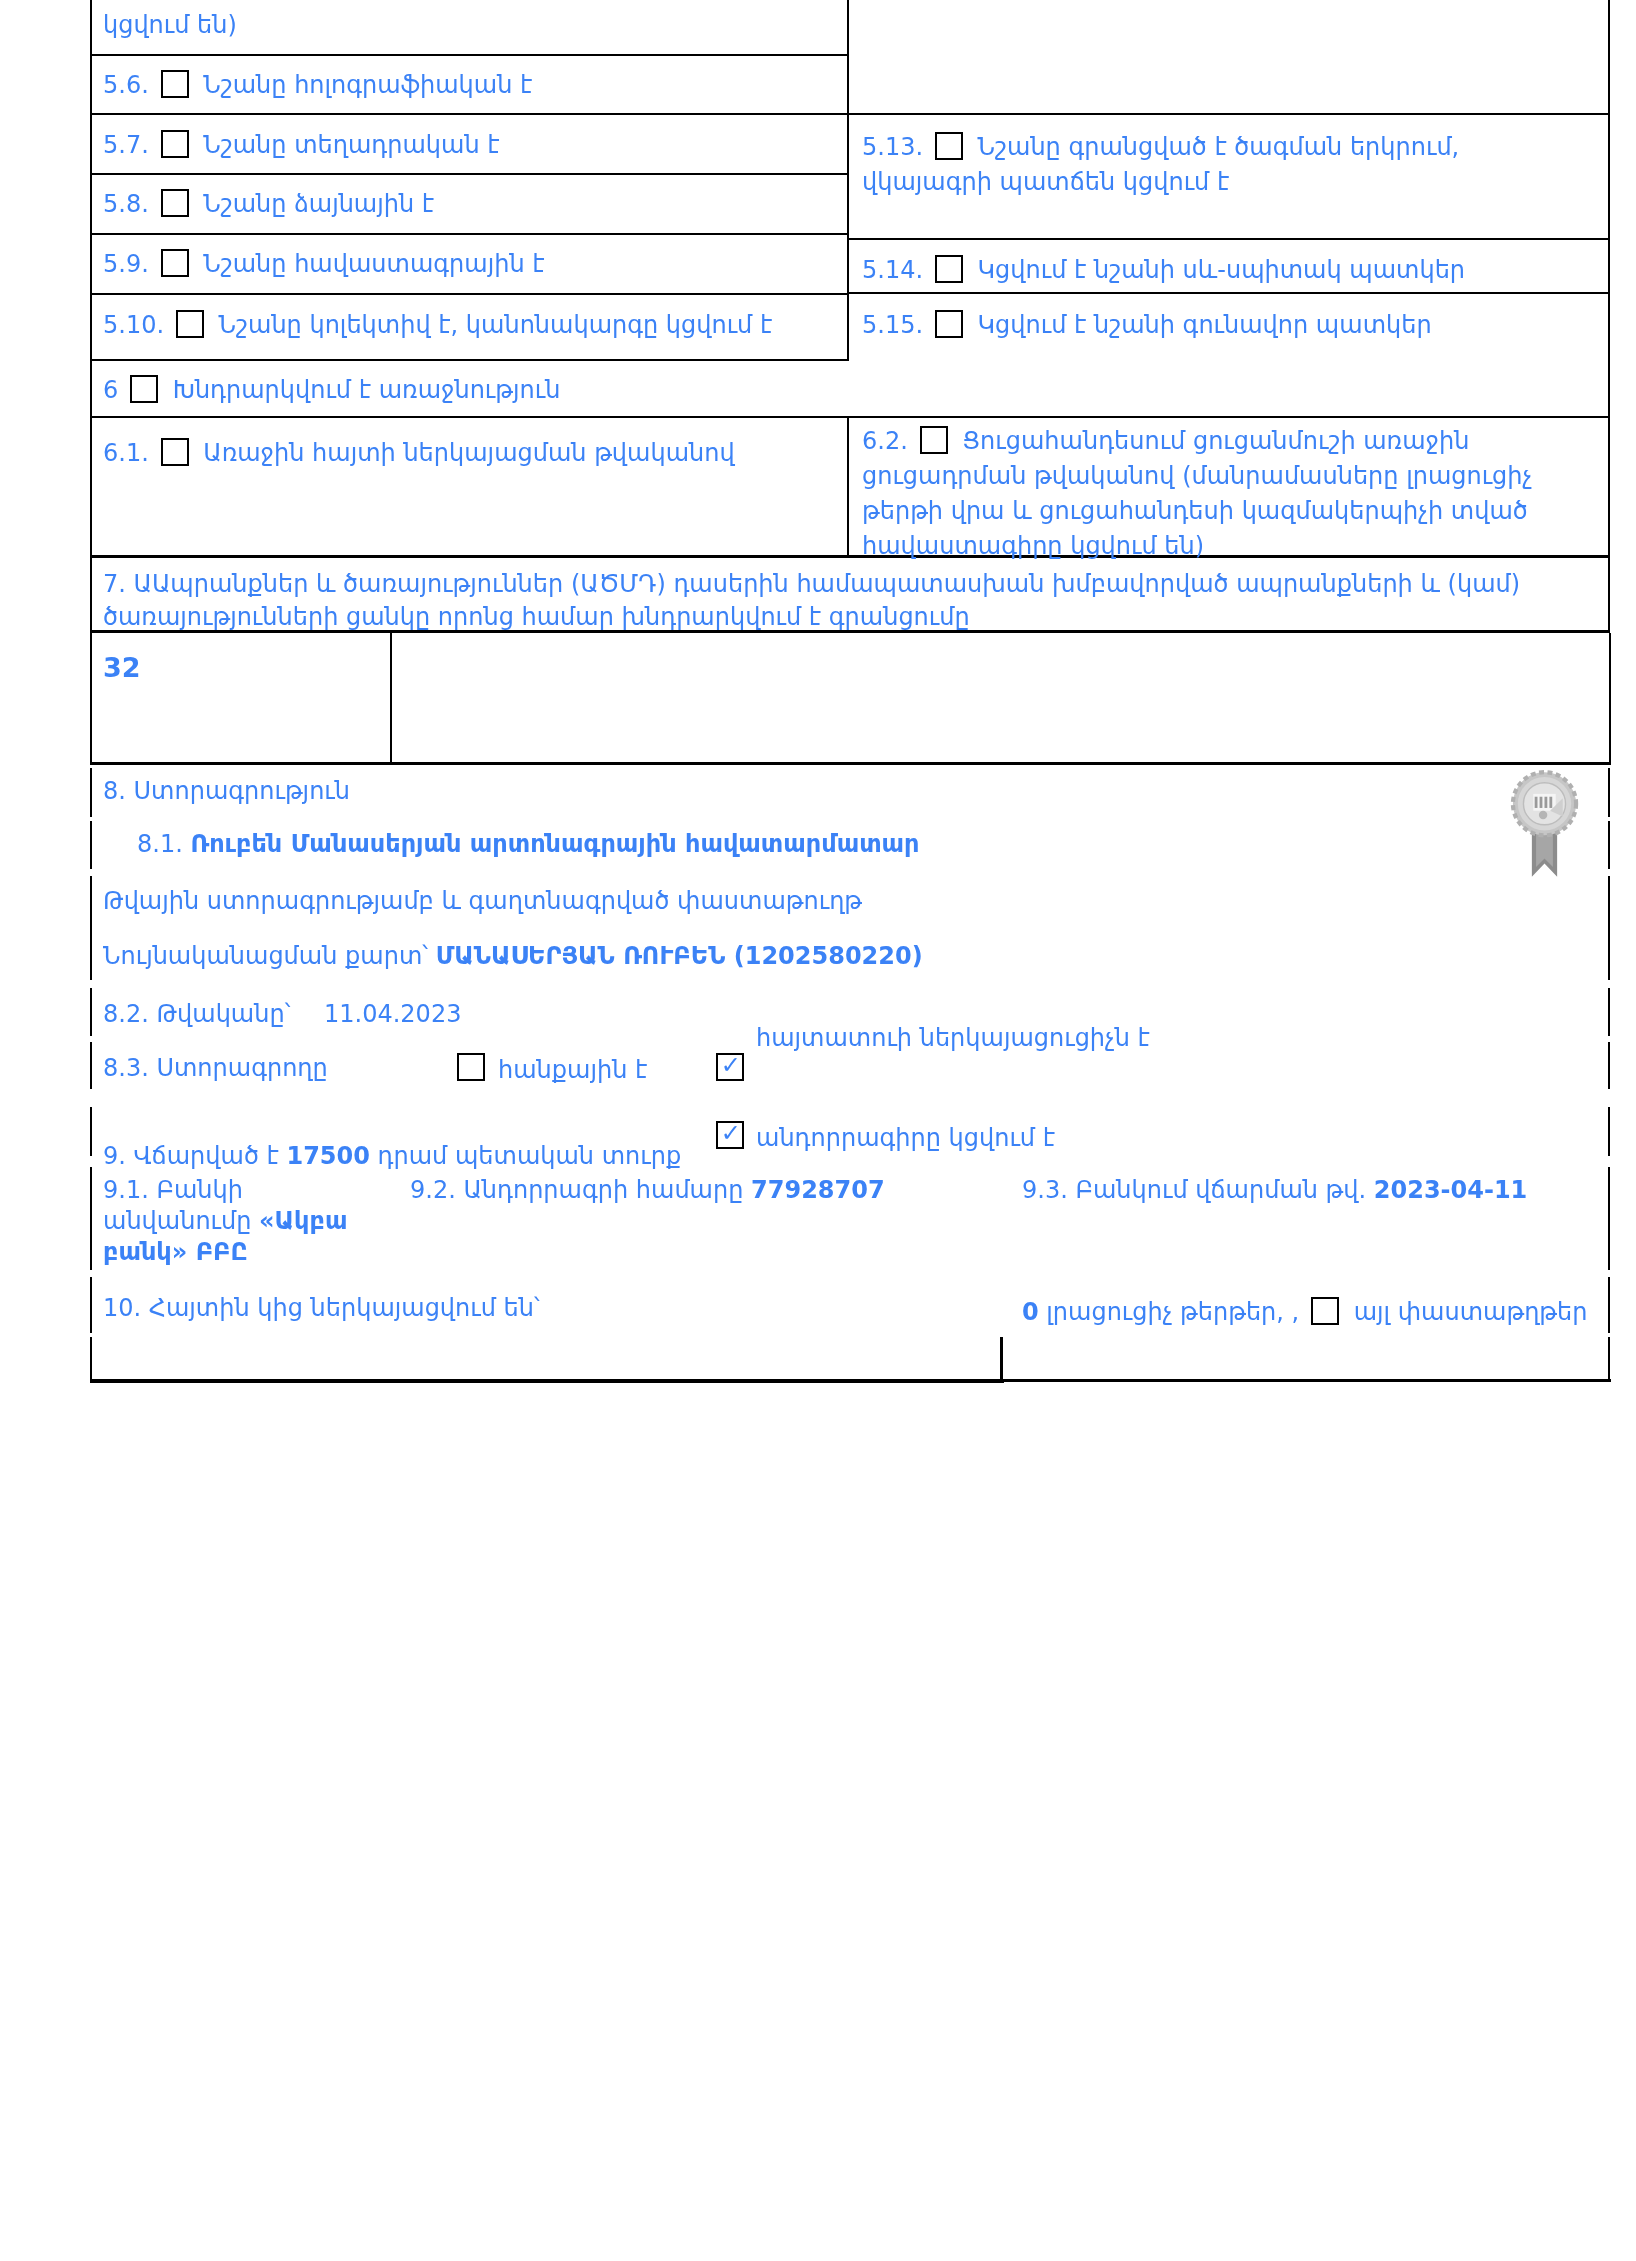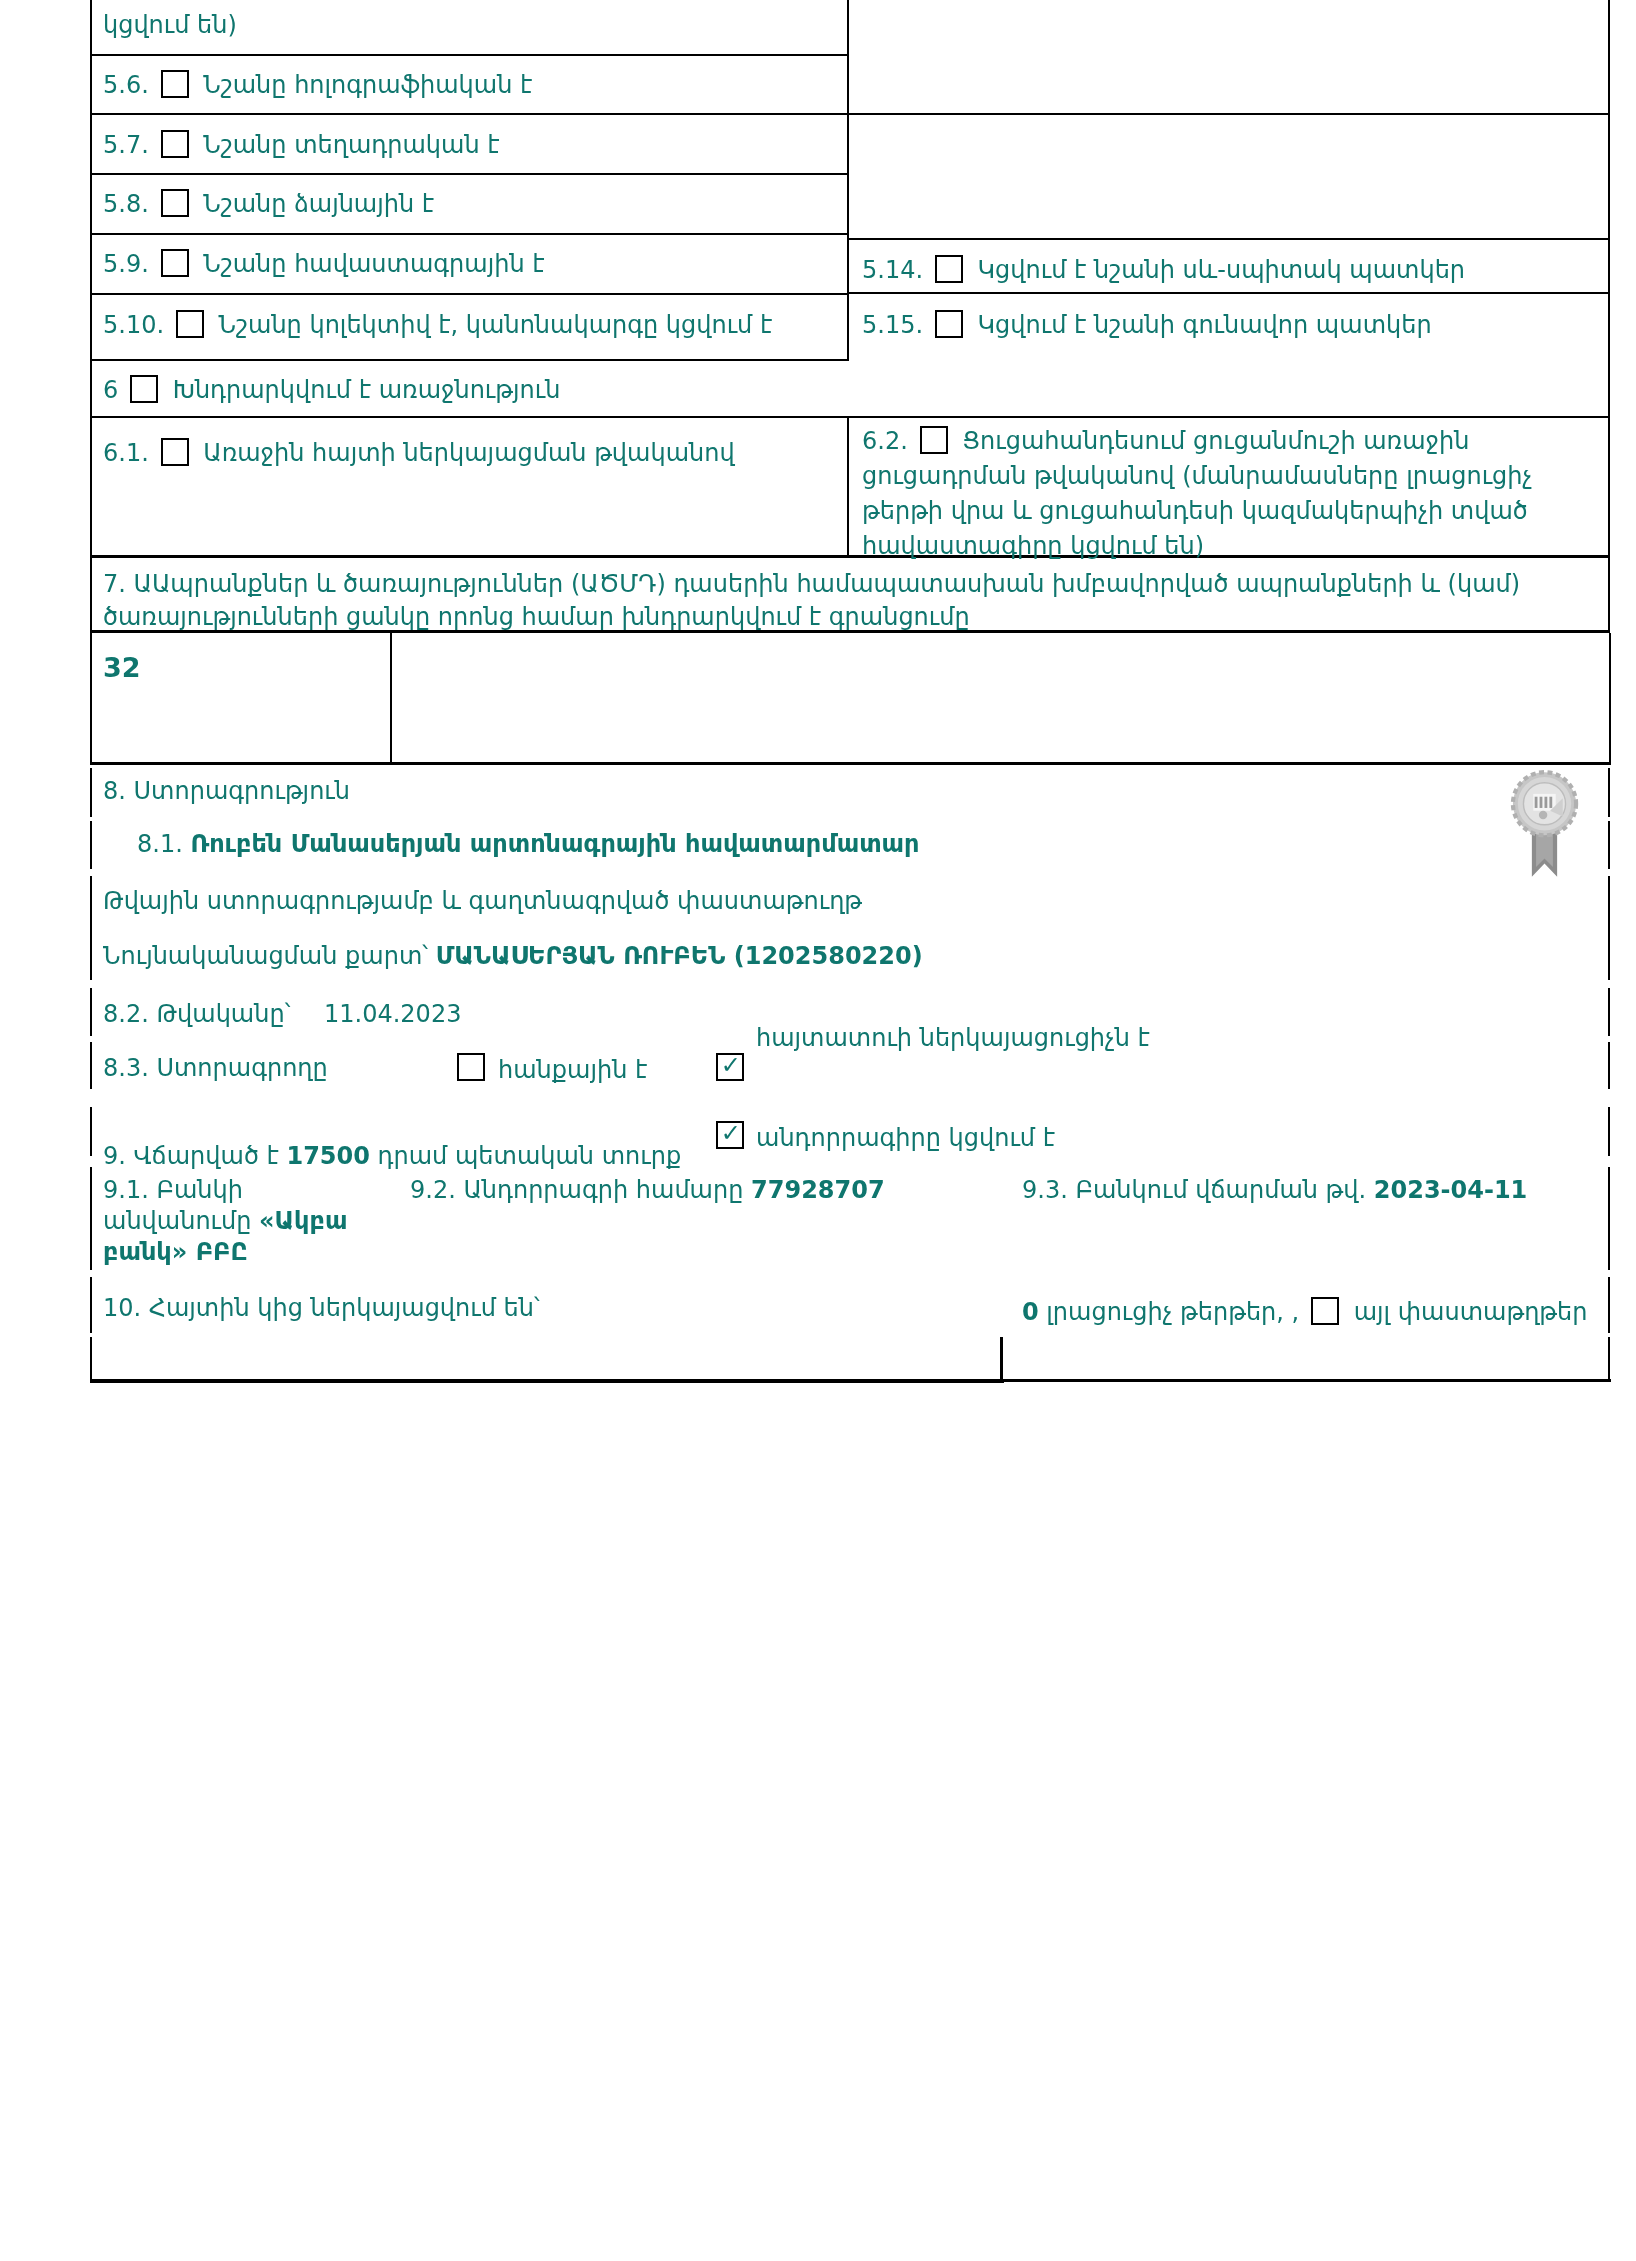--- a/index.html
+++ b/index.html
@@ -1,17 +1,17 @@
 <!DOCTYPE html>
 <html style="font-size:11.3px"><head>
 <meta charset="utf-8">
 <style>
   html,body{margin:0;padding:0;background:#fff;}
   #page{position:relative;width:1637px;height:1737px;background:#fff;
-        font-family:"DejaVu Sans", sans-serif;font-size:24px;color:#0f766e;}
+        font-family:"DejaVu Sans", sans-serif;font-size:24px;color:#3b82f6;}
   .box{position:absolute;box-sizing:border-box;}
   .txt{position:absolute;white-space:nowrap;}
   .wrap{position:absolute;white-space:normal;}
   .b{font-weight:bold;}
   .cb{display:inline-block;width:24px;height:24px;border:2.1px solid #000;background:#fff;
       position:relative;vertical-align:-5px;margin:0 7px 0 4.2px;}
   .cb-abs{position:absolute;width:24px;height:24px;border:2.1px solid #000;background:#fff;box-sizing:content-box;}
   .cb-abs[data-checked="true"]::after{content:"✓";position:absolute;left:2.8px;top:-4.2px;font-size:24px;}
   .hline{position:absolute;background:#000;}
 </style>
@@ -74,20 +74,25 @@
     <span>5.9.</span>
     <span class="cb" data-checked="false"></span>
     <span>Նշանը հավաստագրային է</span>
   </div>
   <div class="txt" style="left:103px;top:310px;">
     <span>5.10.</span>
     <span class="cb" data-checked="false"></span>
     <span>Նշանը կոլեկտիվ է, կանոնակարգը կցվում է</span>
   </div>
 
+  <div class="wrap" style="left:862px;top:130px;width:719px;line-height:35px;">
+    <span>5.13.</span>
+    <span class="cb" data-checked="false"></span>
+    <span>Նշանը գրանցված է ծագման երկրում, վկայագրի պատճեն կցվում է</span>
+  </div>
   <div class="txt" style="left:862px;top:255px;">
     <span>5.14.</span>
     <span class="cb" data-checked="false"></span>
     <span>Կցվում է նշանի սև-սպիտակ պատկեր</span>
   </div>
   <div class="txt" style="left:862px;top:310px;">
     <span>5.15.</span>
     <span class="cb" data-checked="false"></span>
     <span>Կցվում է նշանի գունավոր պատկեր</span>
   </div>

